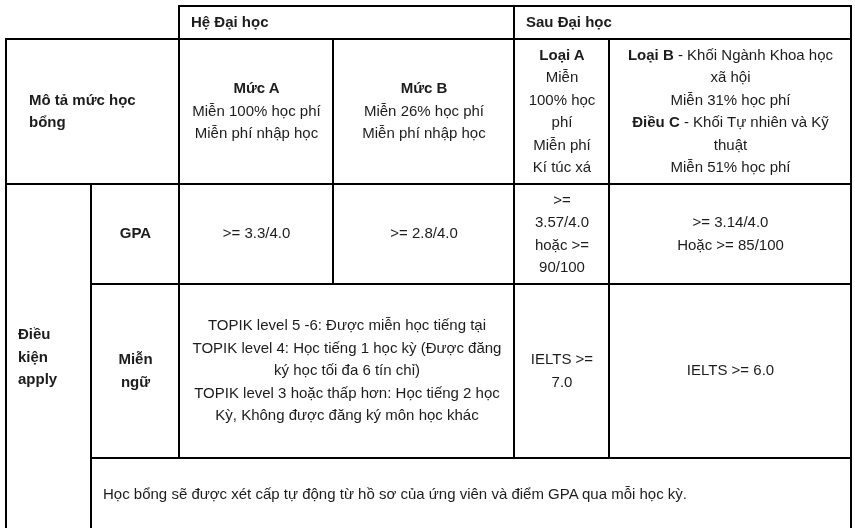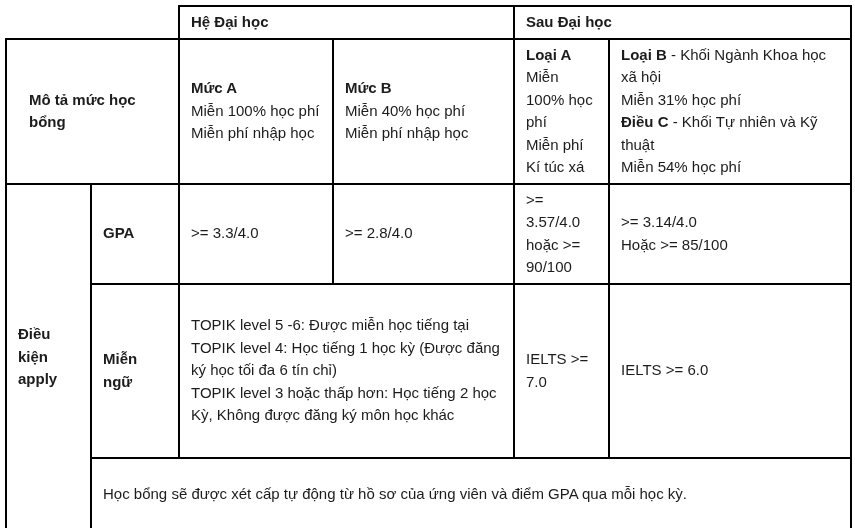--- a/index.html
+++ b/index.html
@@ -15,21 +15,21 @@
     border-collapse: collapse;
     table-layout: fixed;
     margin: 5px 0 0 5px;
     width: 845px;
     font-size: 15px;
     line-height: 1.5;
   }
   td, th {
     border: 2px solid #000000;
     vertical-align: middle;
-    text-align: left;
+    text-align: center;
     font-weight: normal;
     padding: 4px 10px 4px 11px;
     overflow: hidden;
     word-wrap: break-word;
   }
   .no-border {
     border: none;
     background: transparent;
   }
   .bold   { font-weight: bold; }
@@ -61,33 +61,33 @@
 
   <tr style="height:140px">
     <th class="bold center pad-wide" colspan="2">Mô tả mức học bổng</th>
     <td>
       <div class="cell-title">Mức A</div>
       <div class="pre">Miễn 100% học phí
 Miễn phí nhập học</div>
     </td>
     <td>
       <div class="cell-title">Mức B</div>
-      <div class="pre">Miễn 40% học phí
+      <div class="pre">Miễn 26% học phí
 Miễn phí nhập học</div>
     </td>
     <td>
       <div class="cell-title">Loại A</div>
       <div class="pre">Miễn 100% học phí
 Miễn phí Kí túc xá</div>
     </td>
     <td>
       <p class="m0"><b>Loại B</b><span> - Khối Ngành Khoa học xã hội</span></p>
       <p class="m0">Miễn 31% học phí</p>
       <p class="m0"><b>Điều C</b><span> - Khối Tự nhiên và Kỹ thuật</span></p>
-      <p class="m0">Miễn 54% học phí</p>
+      <p class="m0">Miễn 51% học phí</p>
     </td>
   </tr>
 
   <tr style="height:90px">
     <th class="bold center" rowspan="3">Điều kiện apply</th>
     <th class="bold">GPA</th>
     <td>&gt;= 3.3/4.0</td>
     <td>&gt;= 2.8/4.0</td>
     <td>&gt;= 3.57/4.0 hoặc &gt;= 90/100</td>
     <td class="pre">&gt;= 3.14/4.0

